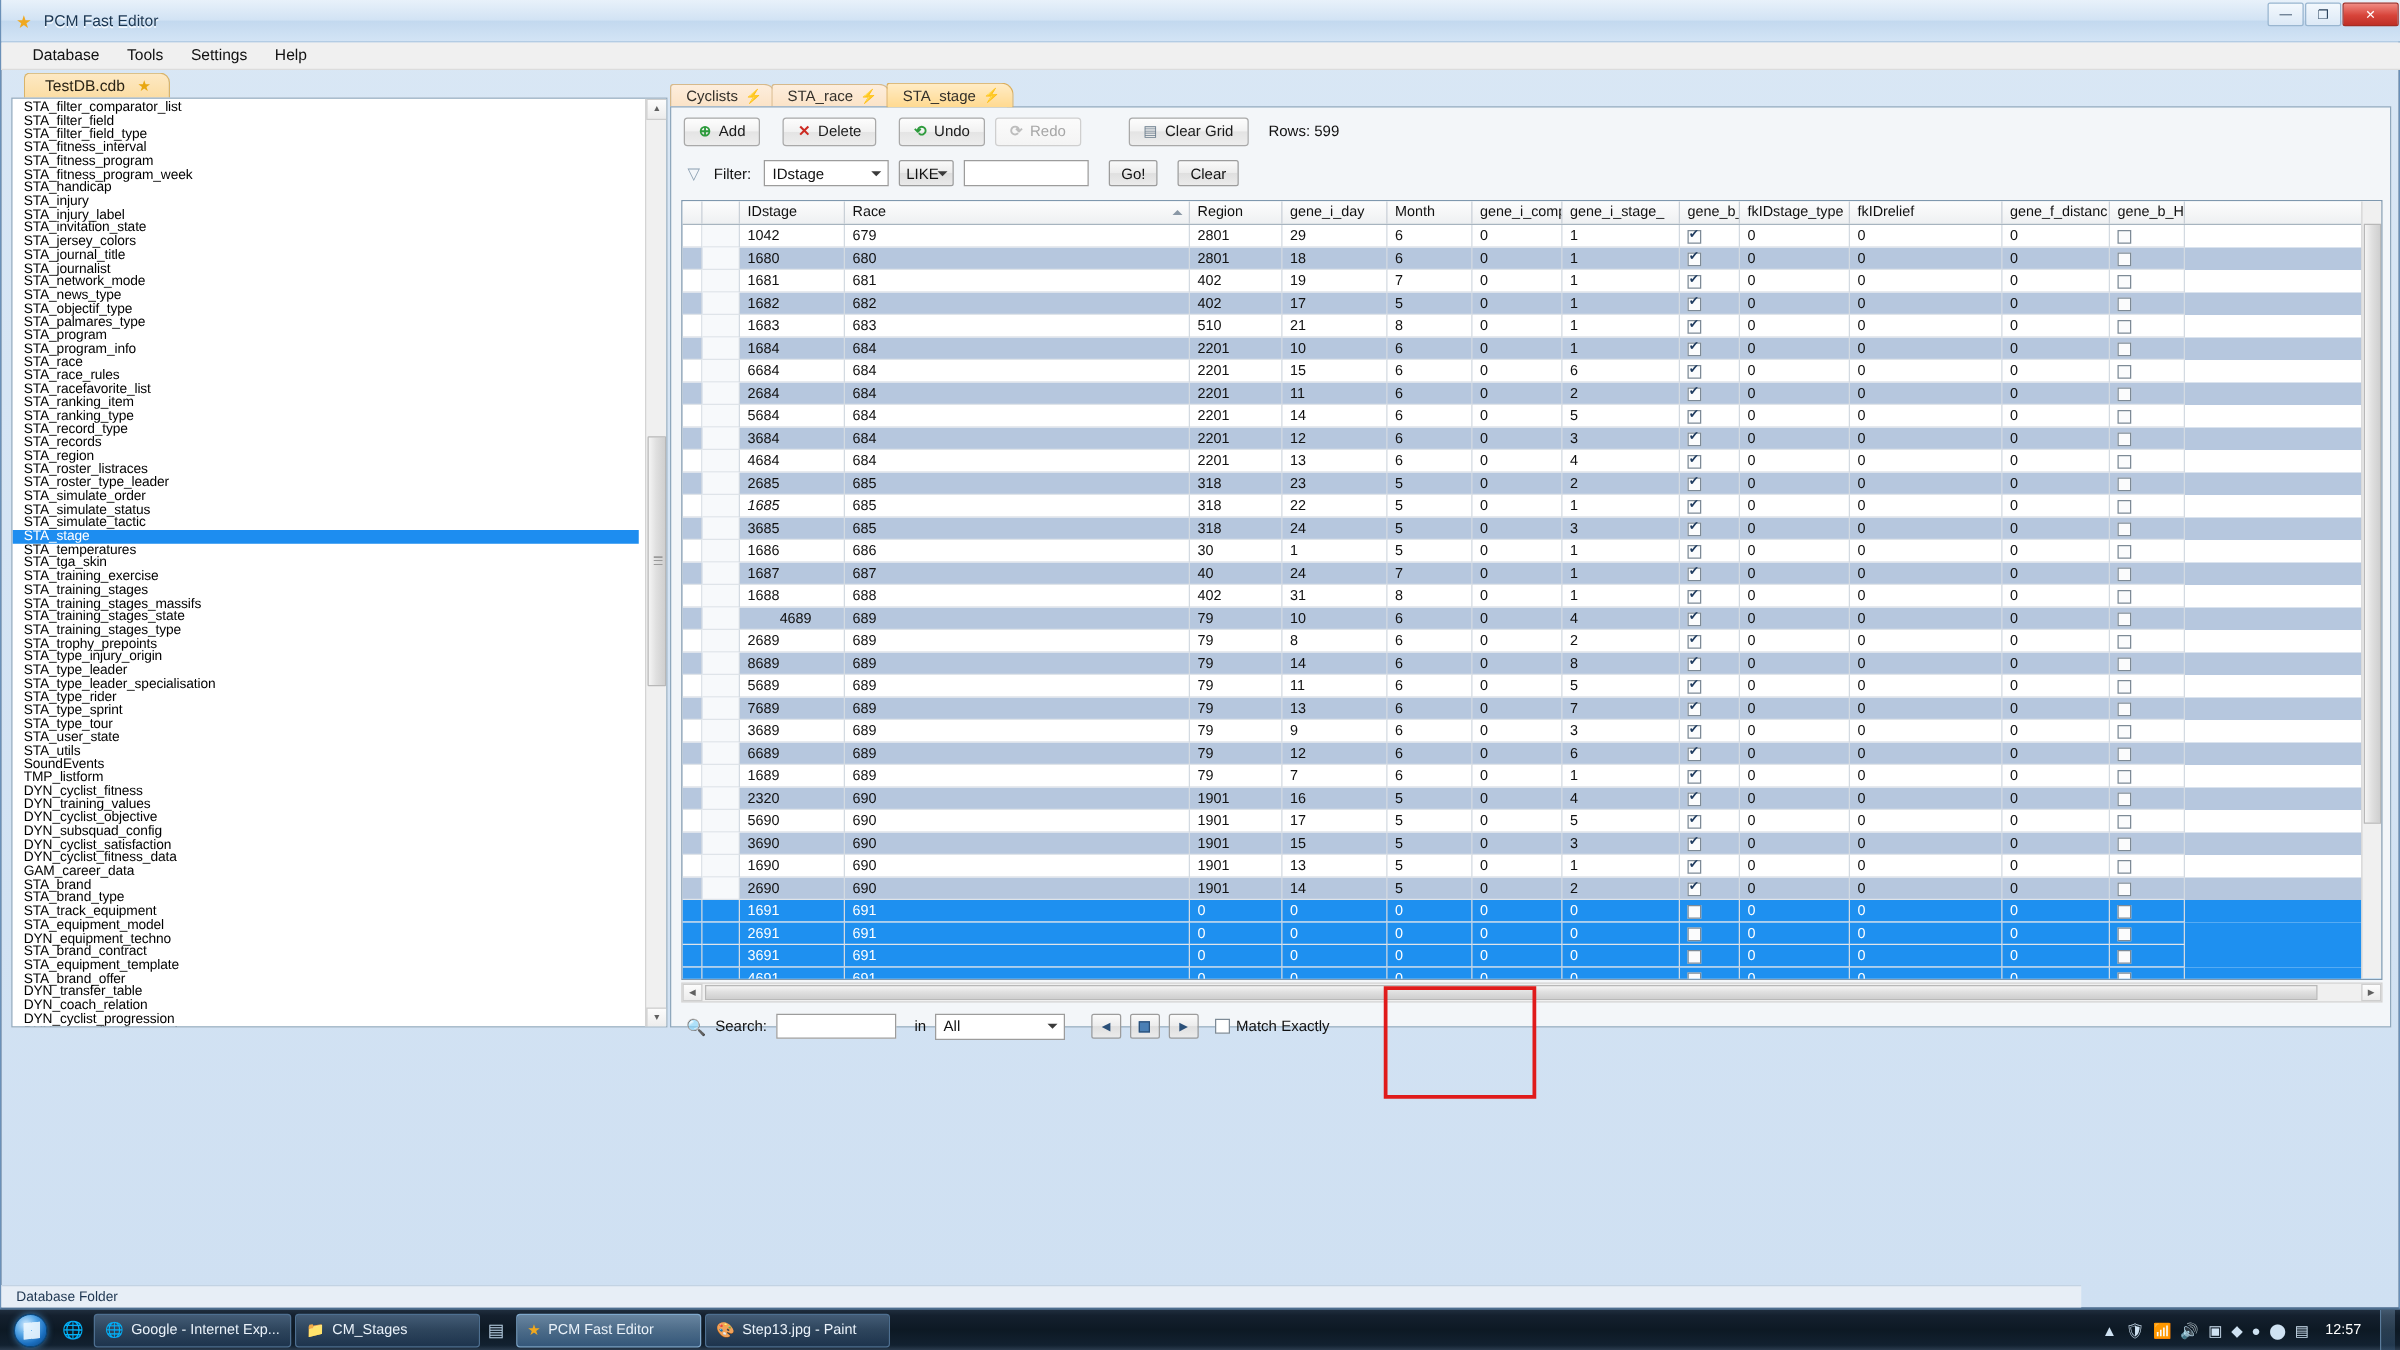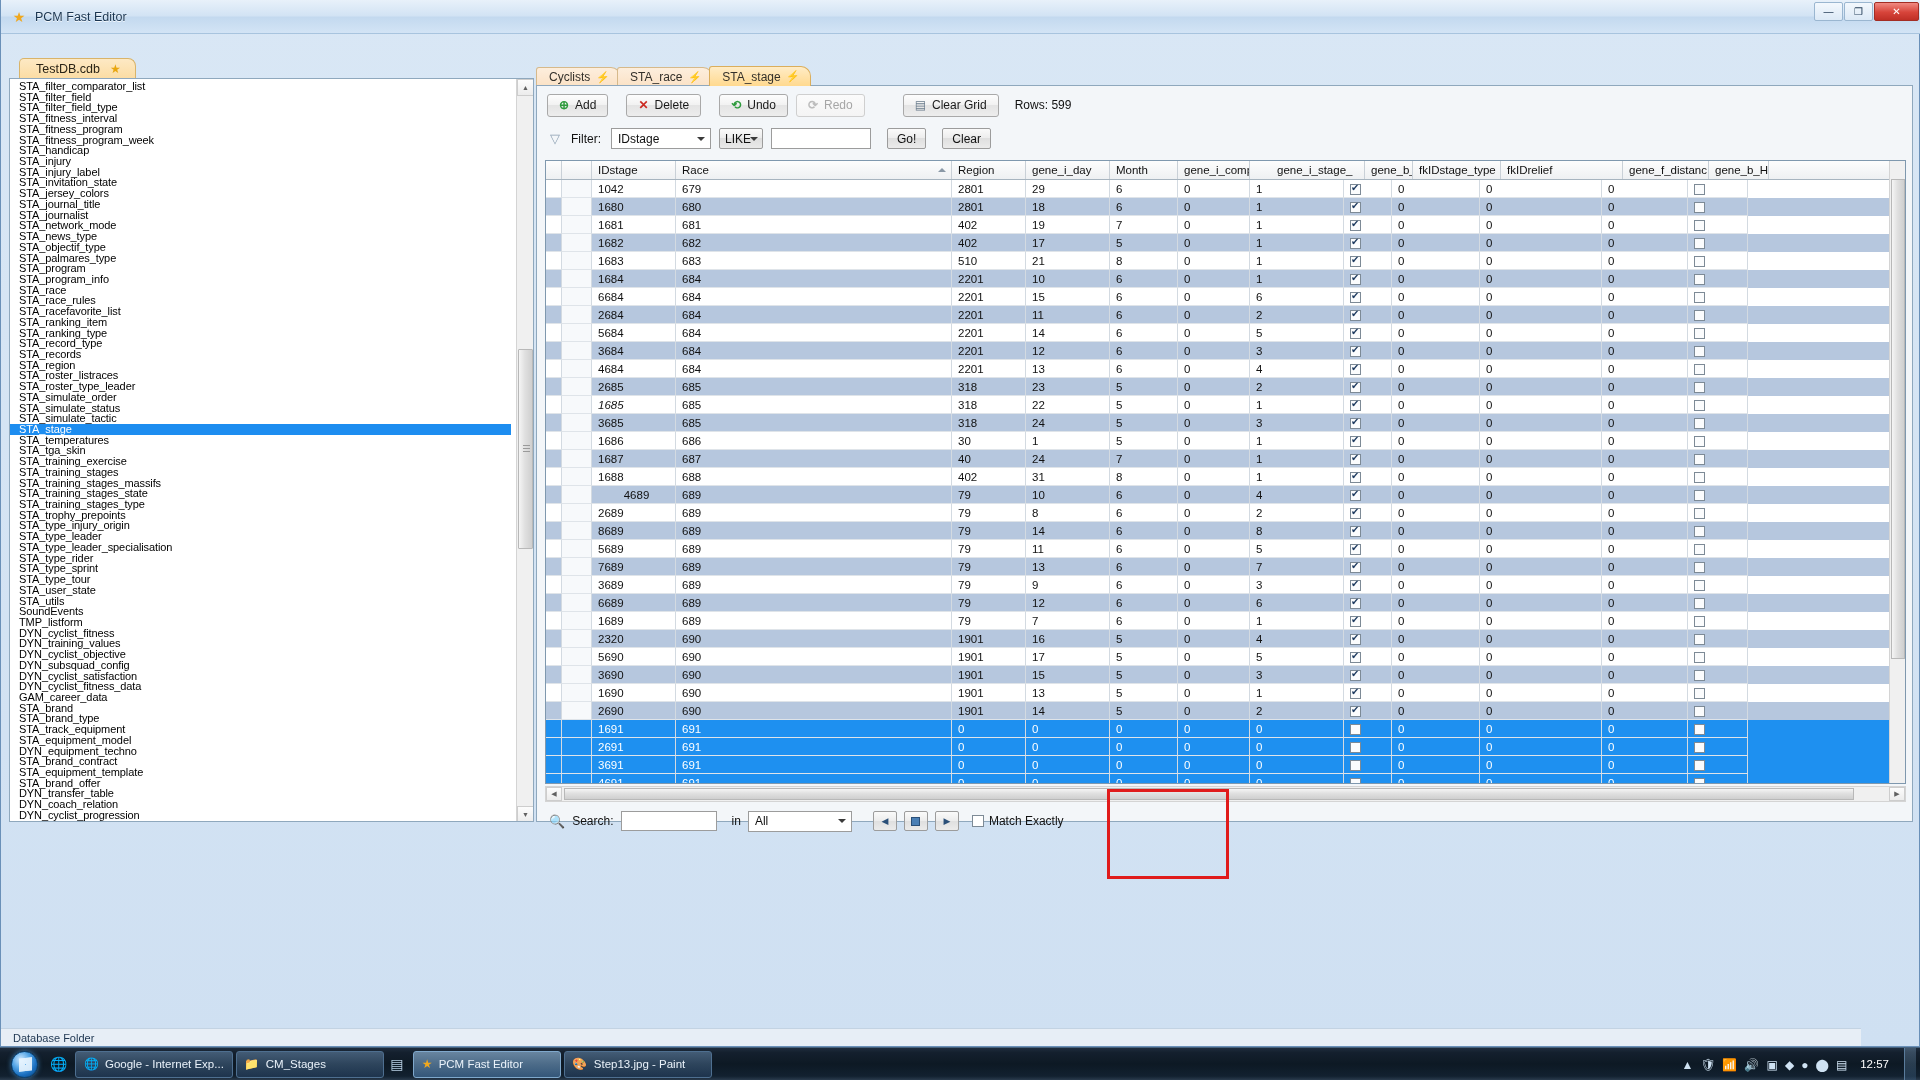--- a/index.html
+++ b/index.html
@@ -371,21 +371,21 @@
   }
   .navbtn .sq { width: 9px; height: 9px; background: #4a7fb5; border:1px solid #2a4f78;}
   #match-exactly { display: flex; align-items: center; gap: 5px; font-size: 12px; color: #111; margin-left: 6px;}
   #match-cb {
     width: 12px; height: 12px; border: 1px solid #7d8a96; background: #fff;
   }
 
   
   #win-status {
     position: absolute; left: 0; bottom: 0;
-    width: 1860px; height: 18px;
+    width: 1664px; height: 18px;
     background: #e7eef6;
     border-top: 1px solid #c3d3e3;
     display: flex; align-items: center;
     padding-left: 12px;
     font-size: 11px; color: #1d3550;
     overflow: hidden;
   }
 
   
   #taskbar {
@@ -466,20 +466,26 @@
   <div id="title-bar">
     <span class="tb-icon">★</span>
     <span class="tb-text">PCM Fast Editor</span>
     <div class="win-btns">
       <div class="win-btn">—</div>
       <div class="win-btn">❐</div>
       <div class="win-btn close">✕</div>
     </div>
   </div>
 
+  <div id="menu-bar">
+      <div class="menu-item">Database</div>
+      <div class="menu-item">Tools</div>
+      <div class="menu-item">Settings</div>
+      <div class="menu-item">Help</div>
+    </div>
 
   <div id="doc-tabbar">
     <div id="doc-tab">
       <span class="dt-label">TestDB.cdb</span>
       <span class="dt-star">★</span>
     </div>
   </div>
 
   <div id="left-panel">
     <div id="table-list">
@@ -625,21 +631,21 @@
       <div id="data-grid">
         <div id="grid-header">
             <div class="gh-cell" style="width: 16px; min-width: 16px;"></div>
             <div class="gh-cell" style="width: 30px; min-width: 30px;"></div>
             <div class="gh-cell" style="width: 84px; min-width: 84px;"><span>IDstage</span></div>
             <div class="gh-cell" style="width: 276px; min-width: 276px;"><span>Race</span><span class="sortarrow"></span></div>
             <div class="gh-cell" style="width: 74px; min-width: 74px;"><span>Region</span></div>
             <div class="gh-cell" style="width: 84px; min-width: 84px;"><span>gene_i_day</span></div>
             <div class="gh-cell" style="width: 68px; min-width: 68px;"><span>Month</span></div>
             <div class="gh-cell" style="width: 72px; min-width: 72px;"><span>gene_i_compul</span></div>
-            <div class="gh-cell" style="width: 94px; min-width: 94px; margin-left: 21px;"><span>gene_i_stage_</span></div>
+            <div class="gh-cell" style="width: 94px; min-width: 94px;"><span>gene_i_stage_</span></div>
             <div class="gh-cell" style="width: 48px; min-width: 48px;"><span>gene_b_select</span></div>
             <div class="gh-cell" style="width: 88px; min-width: 88px;"><span>fkIDstage_type</span></div>
             <div class="gh-cell" style="width: 122px; min-width: 122px;"><span>fkIDrelief</span></div>
             <div class="gh-cell" style="width: 86px; min-width: 86px;"><span>gene_f_distanc</span></div>
             <div class="gh-cell" style="width: 60px; min-width: 60px;"><span>gene_b_H</span></div>
           </div>
         <div id="grid-body">
             <div class="grow">
               <div class="gc" style="width: 16px; min-width: 16px;"></div>
               <div class="gc" style="width: 30px; min-width: 30px; background: rgb(247, 249, 251);"></div>

